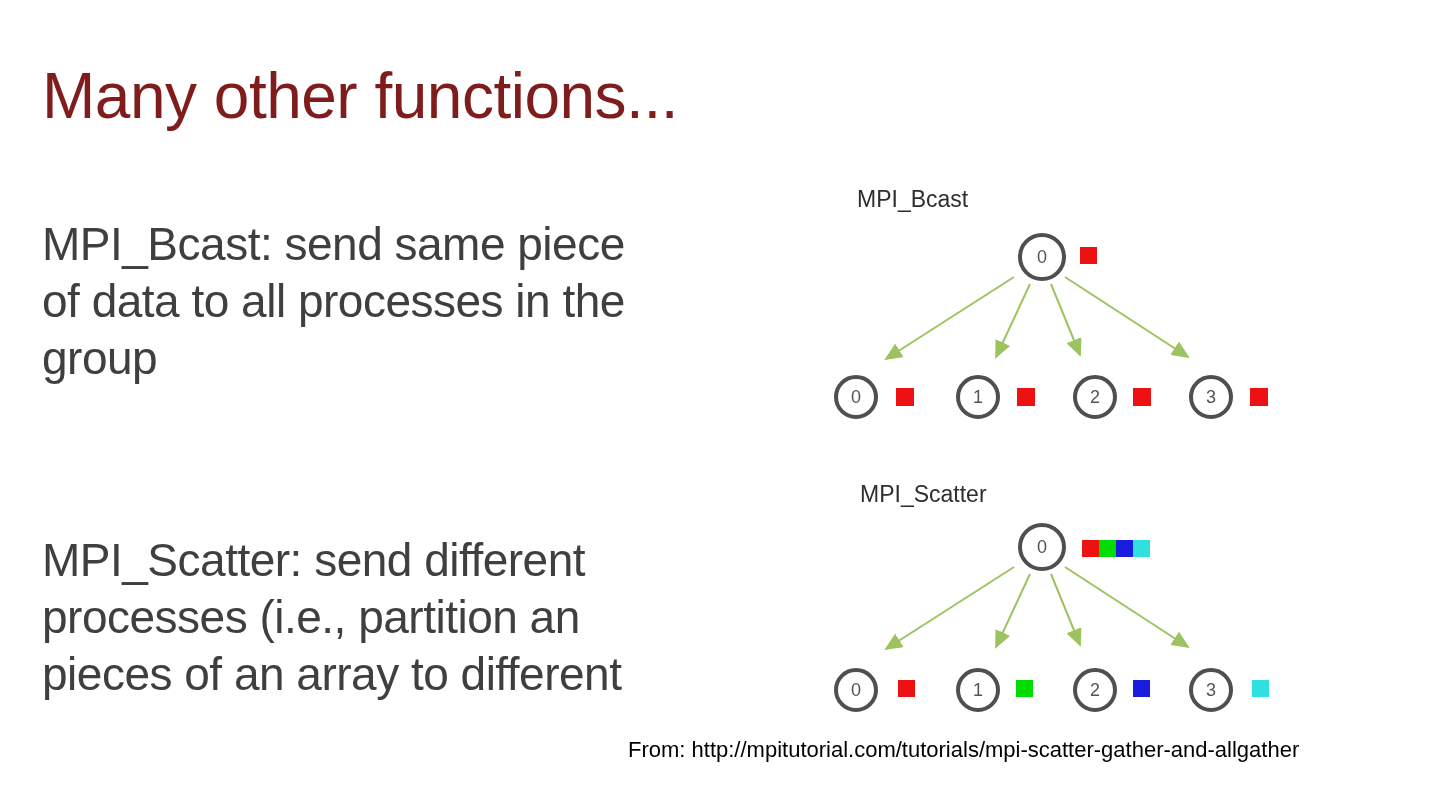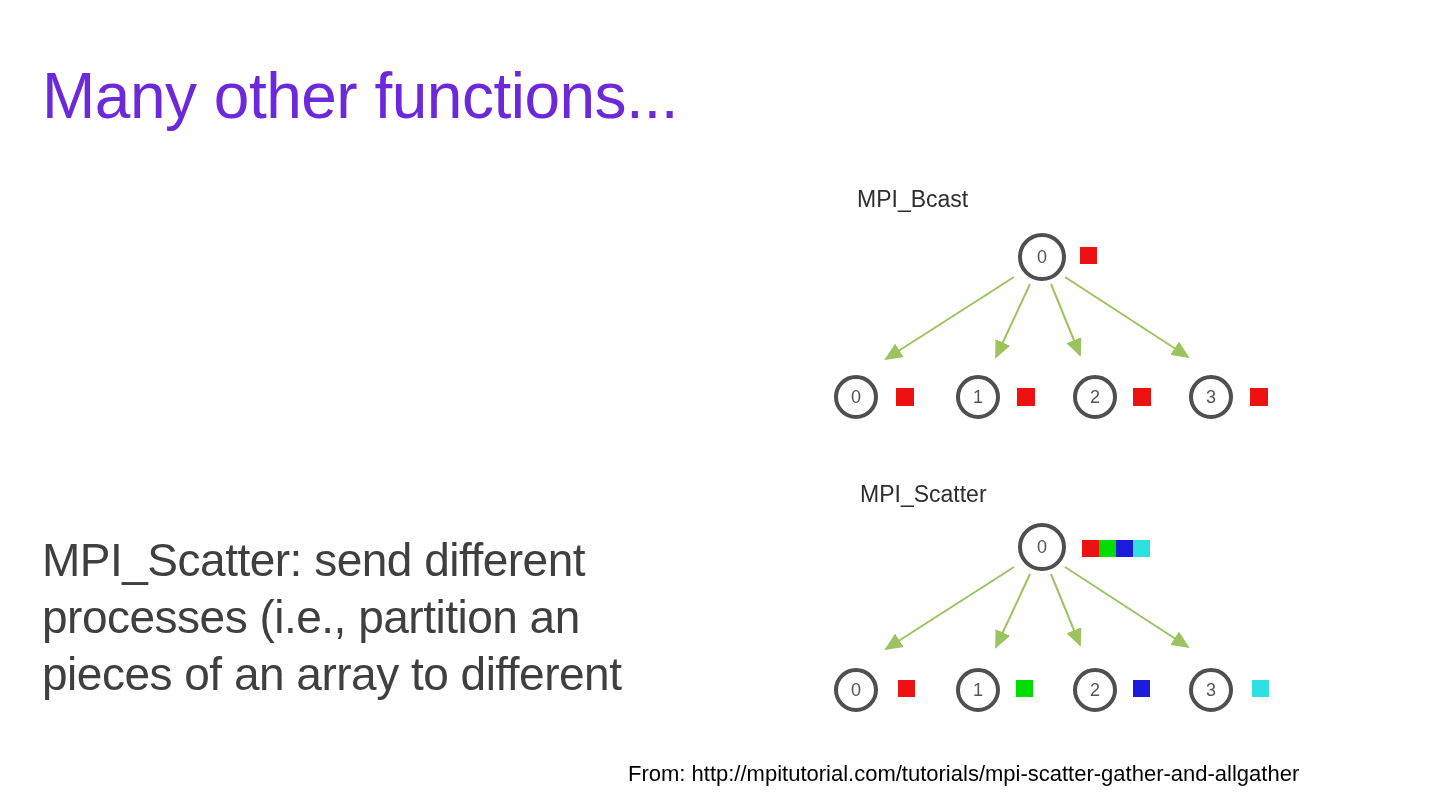--- a/index.html
+++ b/index.html
@@ -18,38 +18,38 @@
     position: absolute;
     inset: 0;
   }
   .title {
     position: absolute;
     left: 42px;
     top: 58px;
     font-size: 64px;
     line-height: 76px;
     letter-spacing: -0.5px;
-    color: #6d28d9;
+    color: #7f1d1d;
     white-space: nowrap;
   }
   .tblock {
     position: absolute;
     left: 42px;
     color: #3f3f3f;
     font-size: 46px;
     line-height: 57px;
     letter-spacing: -0.5px;
   }
   .tblock.bcast { top: 216px; }
   .tblock.scatter { top: 532px; }
   .tline { white-space: nowrap; }
   .footer {
     position: absolute;
     left: 628px;
-    top: 760px;
+    top: 736px;
     font-size: 22px;
     line-height: 28px;
     color: #000000;
     white-space: nowrap;
   }
   .diag-label {
     position: absolute;
     font-size: 23px;
     color: #2e2e2e;
     white-space: nowrap;
@@ -92,20 +92,25 @@
     pointer-events: none;
   }
 </style>
 </head>
 <body>
 
 <div class="slide">
 
   <div class="title">Many other functions...</div>
 
+  <div class="tblock bcast">
+    <div class="tline">MPI_Bcast: send same piece</div>
+    <div class="tline">of data to all processes in the</div>
+    <div class="tline">group</div>
+  </div>
 
   <div class="tblock scatter">
     <div class="tline">MPI_Scatter: send different</div>
     <div class="tline">processes (i.e., partition an</div>
     <div class="tline">pieces of an array to different</div>
   </div>
 
   <div class="footer">From: http://mpitutorial.com/tutorials/mpi-scatter-gather-and-allgather</div>
 
   <svg class="arrows" width="1440" height="811" viewBox="0 0 1440 811">

